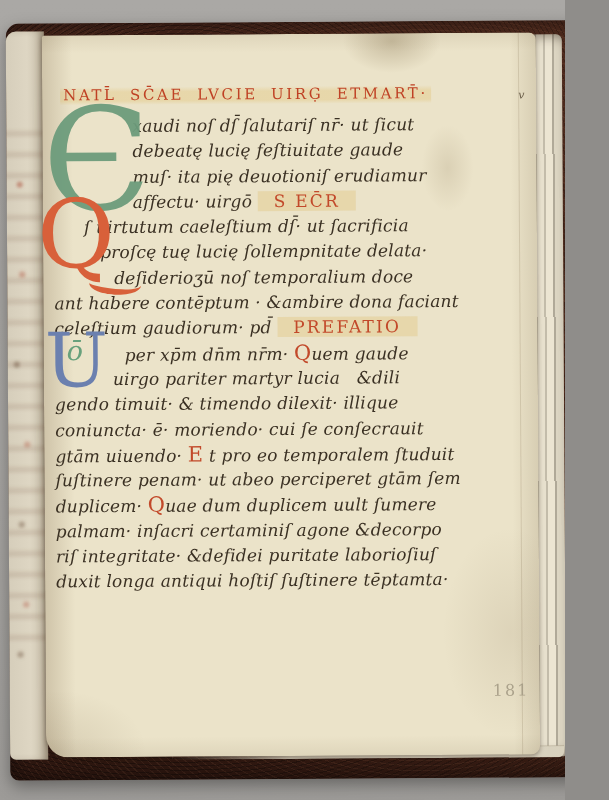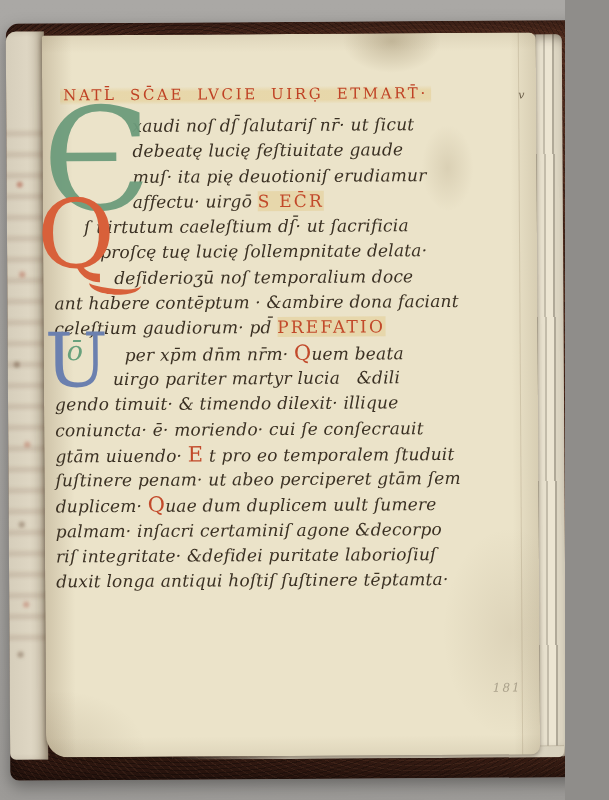--- a/index.html
+++ b/index.html
@@ -92,42 +92,42 @@
     padding:1px 3px;
   }
   .text-lines{
     position:absolute;left:55px;top:113px;width:420px;
     font-size:17px;font-style:italic;color:#3a3023;letter-spacing:.2px;
   }
   .ms-line{height:25.3px;line-height:25.3px;white-space:pre;}
   .seg-ink{color:#3a3023;}
   .seg-rubric{
     color:#c2492a;letter-spacing:2.2px;font-style:normal;
-    background:rgba(221,181,82,.25);padding:0 0;text-align:center;
+    background:rgba(221,181,82,.25);padding:0 16px;text-align:center;
   }
   .seg-cap{color:#c2492a;font-size:21px;font-style:normal;}
 
   
   .initial{position:absolute;line-height:.78;font-style:normal;pointer-events:none;}
   .init-e{left:44px;top:104px;font-size:142px;color:#6d9c7c;opacity:.95;}
   .init-q{left:38px;top:196px;font-size:95px;color:#d8603a;}
   .init-q .tail{
     position:absolute;left:52px;top:76px;width:52px;height:16px;
     border-bottom:6px solid #d8603a;border-radius:0 0 60% 40%;transform:rotate(8deg);
   }
   .init-vd-u{left:45px;top:330px;font-size:75px;color:#6b80af;}
   .init-vd-o{left:67px;top:339px;font-size:27px;color:#68a17c;font-style:italic;}
 
   
   .corner-mark{
     position:absolute;left:520px;top:90px;font-size:11px;font-style:italic;color:#6b5f4a;
   }
   .folio-number{
-    position:absolute;left:491px;top:682px;font-size:12px;letter-spacing:2px;
-    color:#a59c86;opacity:.9;font-style:italic;
+    position:absolute;left:491px;top:682px;font-size:16px;letter-spacing:2px;
+    color:#a59c86;opacity:.9;
   }
 </style>
 </head>
 <body>
 
 <div class="stage">
   <div class="scene">
 
     <div class="binding"></div>
 
@@ -148,21 +148,21 @@
     <div class="text-lines">
         <div class="ms-line" style="padding-left: 79px;"><span class="seg-ink">xaudi noſ dſ̄ ſalutariſ nr̄· ut ſicut</span></div>
         <div class="ms-line" style="padding-left: 79px;"><span class="seg-ink">debeatę lucię feſtiuitate gaude</span></div>
         <div class="ms-line" style="padding-left: 79px;"><span class="seg-ink">muſ· ita pię deuotioniſ erudiamur</span></div>
         <div class="ms-line" style="padding-left: 79px;"><span class="seg-ink">affectu· uirgō </span><span class="seg-rubric">S EC̄R</span></div>
         <div class="ms-line" style="padding-left: 30px;"><span class="seg-ink">ſ uirtutum caeleſtium dſ̄· ut ſacrificia</span></div>
         <div class="ms-line" style="padding-left: 46px;"><span class="seg-ink">proſcę tuę lucię ſollempnitate delata·</span></div>
         <div class="ms-line" style="padding-left: 60px;"><span class="seg-ink">deſiderioʒū noſ temporalium doce</span></div>
         <div class="ms-line" style="padding-left: 0px;"><span class="seg-ink">ant habere contēptum · &amp;ambire dona faciant</span></div>
         <div class="ms-line" style="padding-left: 0px;"><span class="seg-ink">celeſtium gaudiorum· pd̄ </span><span class="seg-rubric">PREFATIO</span></div>
-        <div class="ms-line" style="padding-left: 70px;"><span class="seg-ink">per xp̄m dn̄m nr̄m· </span><span class="seg-cap">Q</span><span class="seg-ink">uem beata</span></div>
+        <div class="ms-line" style="padding-left: 70px;"><span class="seg-ink">per xp̄m dn̄m nr̄m· </span><span class="seg-cap">Q</span><span class="seg-ink">uem gaude</span></div>
         <div class="ms-line" style="padding-left: 58px;"><span class="seg-ink">uirgo pariter martyr lucia   &amp;dili</span></div>
         <div class="ms-line" style="padding-left: 0px;"><span class="seg-ink">gendo timuit· &amp; timendo dilexit· illique</span></div>
         <div class="ms-line" style="padding-left: 0px;"><span class="seg-ink">coniuncta· ē· moriendo· cui ſe conſecrauit</span></div>
         <div class="ms-line" style="padding-left: 0px;"><span class="seg-ink">gtām uiuendo· </span><span class="seg-cap">E</span><span class="seg-ink"> t pro eo temporalem ſtuduit</span></div>
         <div class="ms-line" style="padding-left: 0px;"><span class="seg-ink">ſuſtinere penam· ut abeo perciperet gtām ſem</span></div>
         <div class="ms-line" style="padding-left: 0px;"><span class="seg-ink">duplicem· </span><span class="seg-cap">Q</span><span class="seg-ink">uae dum duplicem uult ſumere</span></div>
         <div class="ms-line" style="padding-left: 0px;"><span class="seg-ink">palmam· inſacri certaminiſ agone &amp;decorpo</span></div>
         <div class="ms-line" style="padding-left: 0px;"><span class="seg-ink">riſ integritate· &amp;defidei puritate laborioſiuſ</span></div>
         <div class="ms-line" style="padding-left: 0px;"><span class="seg-ink">duxit longa antiqui hoſtiſ ſuſtinere tēptamta·</span></div>
       </div>

